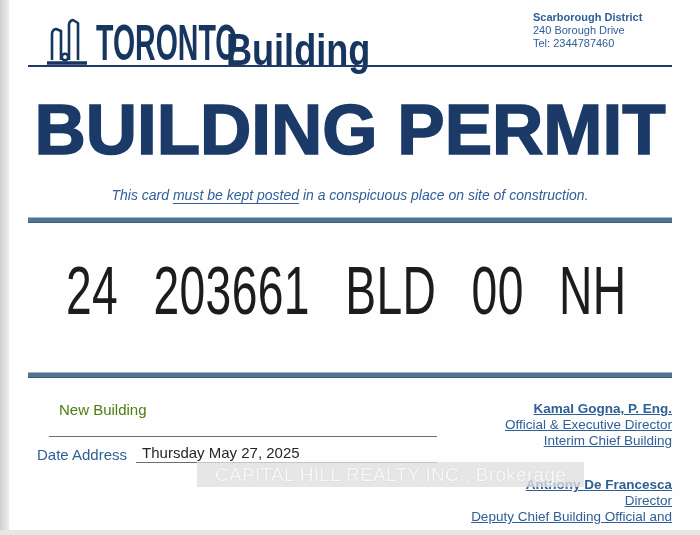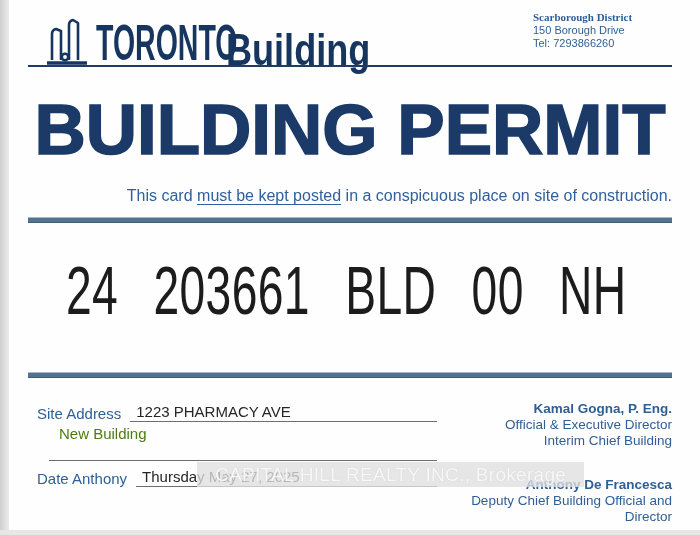--- a/index.html
+++ b/index.html
@@ -25,35 +25,35 @@
   }
   .logo-building {
     display:inline-block; font-weight:700; font-size:44px;
     transform:scaleX(0.82); transform-origin:0 100%;
     position:relative; top:5px;
   }
   .district {
     position:absolute; left:533px; top:11px; width:150px;
     color:#2e5f95; font-size:11px; line-height:13px;
   }
-  .district .d-name { font-weight:700;font-family:Liberation Serif, serif; }
+  .district .d-name { font-weight:700; }
 
   .rule-thin { position:absolute; left:28px; right:28px; top:65px; height:2px; background:#1d3c69; }
 
   
   .permit-title {
     position:absolute; left:28px; right:28px; top:94px;
     text-align:center; color:#1b3a68;
     font-size:71px; font-weight:700; letter-spacing:0px; line-height:1;
     -webkit-text-stroke:1.6px #1b3a68; white-space:nowrap;
   }
 
   .notice {
     position:absolute; left:28px; right:28px; top:187px;
-    text-align:right; color:#30609b; font-size:16px;
+    text-align:center; color:#30609b; font-size:14px;font-style:italic;
   }
   .notice .u { text-decoration:underline; text-underline-offset:3px; }
 
   .rule-steel {
     position:absolute; left:28px; right:28px; height:4px;
     background:#54738f; border-top:1px solid #a7b7c6; border-bottom:1px solid #3d5c7c;
   }
   .rule-a { top:217px; }
   .rule-b { top:372px; }
 
@@ -68,21 +68,21 @@
   
   .fields { position:absolute; left:37px; top:401px; width:400px; font-size:15px; }
   .field-row { display:flex; align-items:flex-end; margin-bottom:3px; min-height:21px; }
   .field-label { color:#2e5f95; padding-right:9px; white-space:nowrap; }
   .field-value { flex:1; border-bottom:1.3px solid #6e6e6e; color:#262626; padding:0 2px 1px 6px; white-space:nowrap; }
   .field-cont  { border-bottom:1.3px solid #6e6e6e; color:#4d7c0f; margin-left:12px; padding:0 2px 18px 10px; margin-bottom:5px; }
 
   
   .officials {
     position:absolute; right:28px; top:401px; width:215px;
-    text-align:right; color:#2e5f95; font-size:13.5px; line-height:16px;
+    text-align:right; color:#2e5f95; font-size:13.5px; line-height:16px;text-decoration:underline;
   }
   .official-name { font-weight:700; }
   .official + .official { margin-top:28px; }
 
   
   .watermark {
     position:absolute; left:197px; top:462px; height:25px;
     display:flex; align-items:center; padding:0 18px;
     background:rgba(223,223,223,0.78);
     color:rgba(250,250,250,0.95);
@@ -108,58 +108,54 @@
       </g>
     </svg>
     <div class="logo-text">
       <span class="logo-toronto">TORONTO</span>
       <span class="logo-building">Building</span>
     </div>
   </div>
 
   <div class="district">
     <div class="d-name">Scarborough District</div>
-    <div>150 Borough Drive</div>
-    <div>Tel: 7293866260</div>
+    <div>240 Borough Drive</div>
+    <div>Tel: 2344787460</div>
   </div>
 
   <div class="rule-thin"></div>
 
   <div class="permit-title">BUILDING PERMIT</div>
 
   <div class="notice">
     <span>This card </span><span class="u">must be kept posted</span><span> in a conspicuous place on site of construction.</span>
   </div>
 
   <div class="rule-steel rule-a"></div>
 
   <div class="permit-number">24 203661 BLD 00 NH</div>
 
   <div class="rule-steel rule-b"></div>
 
   <div class="fields">
-    <div class="field-row">
-      <span class="field-label">Site Address</span>
-      <span class="field-value">1223 PHARMACY AVE</span>
-    </div>
     <div class="field-cont">New Building</div>
     <div class="field-row">
-      <span class="field-label">Date Anthony</span>
+      <span class="field-label">Date Address</span>
       <span class="field-value">Thursday May 27, 2025</span>
     </div>
   </div>
 
   <div class="officials">
     <div class="official">
       <div class="official-name">Kamal Gogna, P. Eng.</div>
       <div>Official &amp; Executive Director</div>
       <div>Interim Chief Building</div>
     </div>
     <div class="official">
       <div class="official-name">Anthony De Francesca</div>
+      <div>Director</div>
       <div>Deputy Chief Building Official and</div>
-      <div>Director</div>
     </div>
   </div>
 
   <div class="watermark">CAPITAL HILL REALTY INC., Brokerage</div>
 
 </div>
 
 </body></html>

